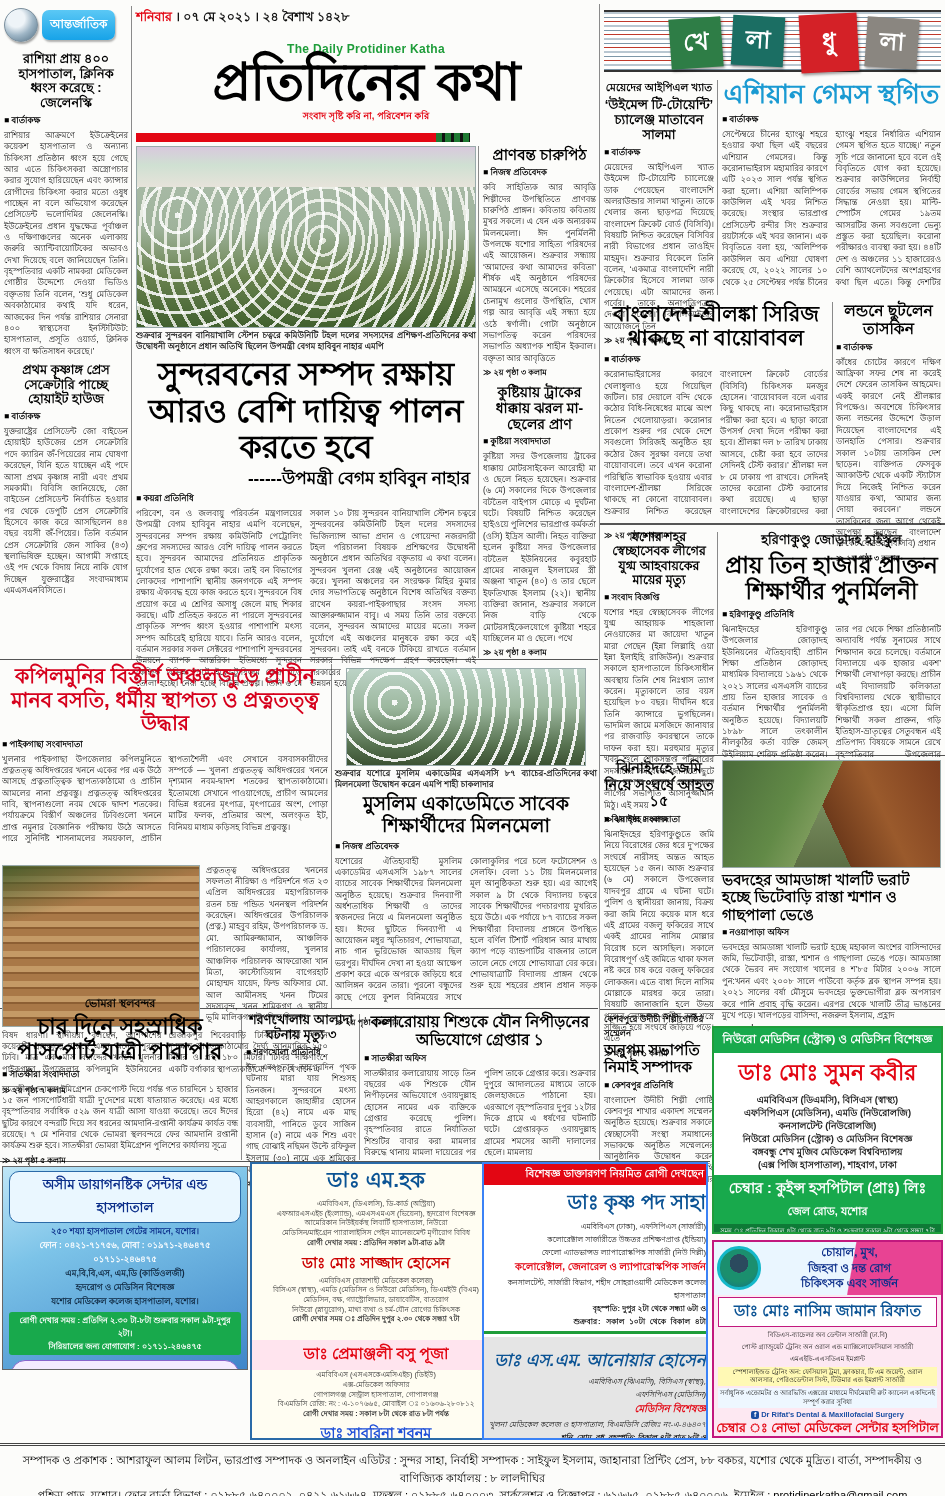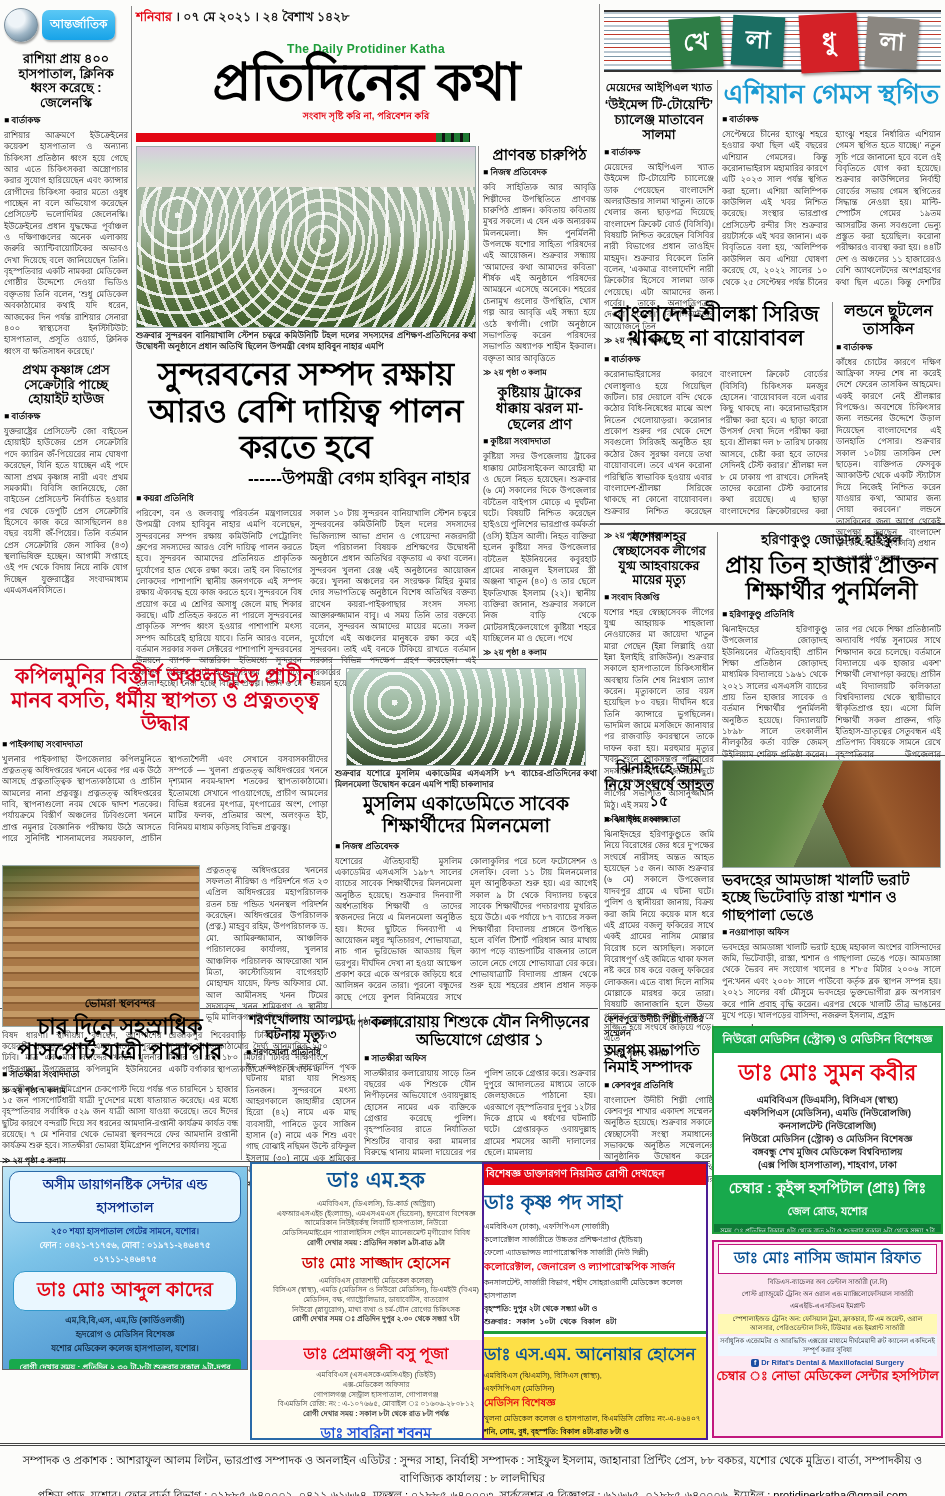--- a/index.html
+++ b/index.html
@@ -58,26 +58,26 @@
   .ashim-title { background:#eaf7ff; border:1px solid #2a6aa8; border-radius:10px; color:#0b2e8a; font-weight:900; font-size:13.5px; padding:2px 4px; margin:4px 6px 2px; }
   .ashim-doc1 { background:#eaf7ff; border:1px solid #39c; border-radius:12px; color:#e30613; font-weight:900; font-size:19px; padding:3px 2px; margin:4px 10px 3px; }
   .ashim-green { background:#18a94c; color:#fff; font-weight:bold; font-size:8px; padding:2px 3px; margin:3px 6px; border-radius:3px; }
   .ashim-doc2 { background:#f4ecff; border:1px solid #86c; border-radius:14px; color:#7b1fa2; font-weight:900; font-size:17px; padding:3px 2px; margin:5px 8px 3px; }
   #ad-mhq { background:#fffdf2; border:2px solid #2a6aa8; font-size:7.2px; text-align:center; }
   .mhq-n1 { color:#0b5394; font-weight:900; font-size:21px; }
   .mhq-n2 { color:#c00; font-weight:900; font-size:15px; margin-top:3px; }
   .mhq-n3 { color:#e30613; font-weight:900; font-size:15.5px; background:#ffe4ee; padding:2px 0; margin-top:16px; }
   .mhq-n4 { color:#1d4ed8; font-weight:700; font-size:14.5px; margin-top:3px; }
   .mhq-sub { color:#333; line-height:1.35; }
-  #ad-queens { background:#fff; border:2px solid #4c1d95; font-size:7.6px; text-align:left; }
+  #ad-queens { background:#fff; border:2px solid #3b82f6; font-size:7.6px; text-align:right; }
   .q-head { background:#e30613; color:#fff; font-weight:bold; font-size:10.5px; padding:2px; }
   .q-n1 { color:#0b5394; font-weight:900; font-size:20px; margin-top:2px; }
   .q-spec { color:#e30613; font-weight:bold; font-size:10px; }
   .q-sep { height:3px; background:#1f9d3a; margin:3px 0; }
-  .q-panel { background:#fde047; padding:4px 0 3px; }
+  .q-panel { background:#e5e5e5; padding:10px 0 3px;font-style:italic; }
   .q-n2 { color:#0b5394; font-weight:900; font-size:17px; }
   #ad-sumon { border:2px solid #1f9d3a; background:#fff; text-align:center; }
   .sum-head { background:#18a94c; color:#fff; font-weight:900; font-size:11.5px; padding:3px; }
   .sum-name { color:#e30613; font-weight:900; font-size:22px; padding:2px 0; }
   .sum-degs { font-size:9.3px; font-weight:bold; color:#222; line-height:1.4; }
   .sum-ch { background:#18a94c; color:#fff; font-weight:900; font-size:14.5px; padding:2px; margin-top:3px; }
   .sum-addr { background:#18a94c; color:#fff; font-weight:bold; font-size:11px; padding:0 0 2px; }
   .sum-hours { background:#0e7a36; color:#fff; font-size:6.5px; padding:2px; }
   #ad-rifat { border:2px solid #c2187e; background:#fde8f2; text-align:center; font-size:6.6px; }
   .rif-top { display:flex; align-items:center; background:linear-gradient(100deg,#eaf6ff 60%,#e84393 60.5%); padding:3px; }
@@ -297,21 +297,20 @@
     <div class="by">■ সাতক্ষীরা অফিস</div>
     <div class="bd cols2" style="height:96px; overflow:hidden;">সাতক্ষীরার কলারোয়ায় সাড়ে তিন বছরের এক শিশুকে যৌন নিপীড়নের অভিযোগে ওবায়দুল্লাহ হোসেন নামের এক ব্যক্তিকে গ্রেপ্তার করেছে পুলিশ। বৃহস্পতিবার রাতে নির্যাতিতা শিশুটির বাবার করা মামলার বিরুদ্ধে থানায় মামলা দায়েরের পর পুলিশ তাকে গ্রেপ্তার করে। শুক্রবার দুপুরে আদালতের মাধ্যমে তাকে জেলহাজতে পাঠানো হয়। এরআগে বৃহস্পতিবার দুপুর ১২টার দিকে গ্রামে এ ধর্ষণের ঘটনাটি ঘটে। গ্রেপ্তারকৃত ওবায়দুল্লাহ গ্রামের শমসের আলী দালালের ছেলে। মামলায়</div>
     <div class="jmp">≫ ২য় পৃষ্ঠা ৫ কলাম</div>
   </div>
 
   <div class="abs ad" id="ad-ashim" style="left:2px; top:1166px; width:246px; height:204px;">
     <div class="ashim-title">অসীম ডায়াগনষ্টিক সেন্টার এন্ড হাসপাতাল</div>
     <div style="font-weight:bold; color:#0b2e8a;">২৫০ শয্যা হাসপাতাল গেটের সামনে, যশোর।</div>
     <div style="color:#fff; font-weight:bold;">ফোন : ০৪২১-৭১৭৫৬, মোবা : ০১৯৭১-২৪৬৪৭৫</div>
     <div style="color:#fff; font-weight:bold;">০১৭১১-২৪৬৪৭৫</div>
-    <div class="ashim-doc1">ডাঃ মোঃ আব্দুল কাদের</div>
     <div style="font-weight:bold; color:#102a43;">এম,বি,বি,এস, এম,ডি (কার্ডিওলজী)</div>
     <div style="font-weight:bold; color:#102a43;">হৃদরোগ ও মেডিসিন বিশেষজ্ঞ</div>
     <div style="font-weight:bold; color:#102a43;">যশোর মেডিকেল কলেজ হাসপাতাল, যশোর।</div>
     <div class="ashim-green">
       <div>রোগী দেখার সময় : প্রতিদিন ২.৩০ টা-৮টা শুক্রবার সকাল ৯টা-দুপুর ২টা।</div>
       <div>সিরিয়ালের জন্য যোগাযোগ : ০১৭১১-২৪৬৪৭৫</div>
     </div>
     <div class="ashim-doc2">ডাঃ মোঃ আহসানুল হক (সোহেল)</div>
 
   </div>
@@ -374,20 +373,28 @@
       <div>বঙ্গবন্ধু শেখ মুজিব মেডিকেল বিশ্ববিদ্যালয়</div>
       <div>(এক্স পিজি হাসপাতাল), শাহবাগ, ঢাকা</div>
     </div>
     <div class="sum-ch">চেম্বার : কুইন্স হসপিটাল (প্রাঃ) লিঃ</div>
     <div class="sum-addr">জেল রোড, যশোর</div>
     <div class="sum-hours">সময় ঃ প্রতিদিন বিকাল ৪টা থেকে রাত ৯টা ও শুক্রবার সকাল ৯টা থেকে সন্ধ্যা ৭টা পর্যন্ত।</div>
 
   </div>
 
   <div class="abs ad" id="ad-rifat" style="left:712px; top:1240px; width:231px; height:198px;">
+    <div class="rif-top">
+      <div class="rif-photo"></div>
+      <div class="rif-intro">
+        <div>চোয়াল, মুখ,</div>
+        <div>জিহবা ও দন্ত রোগ</div>
+        <div>চিকিৎসক এবং সার্জন</div>
+      </div>
+    </div>
     <div class="rif-name">ডাঃ মোঃ নাসিম জামান রিফাত</div>
     <div>বিডিএস-ব্যাচেলর অব ডেন্টাল সার্জারী (ঢা.বি)</div>
     <div>পোস্ট গ্র্যাজুয়েট ট্রেনিং অন ওরাল এন্ড ম্যাক্সিলোফেসিয়াল সার্জারী</div>
     <div>এমএইচি-এএসডিএম ইমপ্লান্ট</div>
     <div class="rif-hl">স্পেশালাইজড ট্রেনিং অন: ফেসিয়াল ট্রমা, ফ্রাকচার, টি এম জয়েন্ট, ওরাল আলসার, পেরিওডেন্টাল সিস্ট, টিউমার এন্ড ইমপ্লান্ট সার্জারী</div>
     <div class="rif-ft">সর্বাধুনিক এন্ডোমটর ও আরভিজি এক্সরের মাধ্যমে দীর্ঘমেয়াদী রুট ক্যানেল একদিনেই সম্পূর্ণ করার সুবিধা</div>
     <div class="rif-fb"><span class="fb-ic">f</span> <span>Dr Rifat's Dental &amp; Maxillofacial Surgery</span></div>
     <div class="rif-ch">চেম্বার ঃ নোভা মেডিকেল সেন্টার হসপিটাল</div>
 
   </div>

